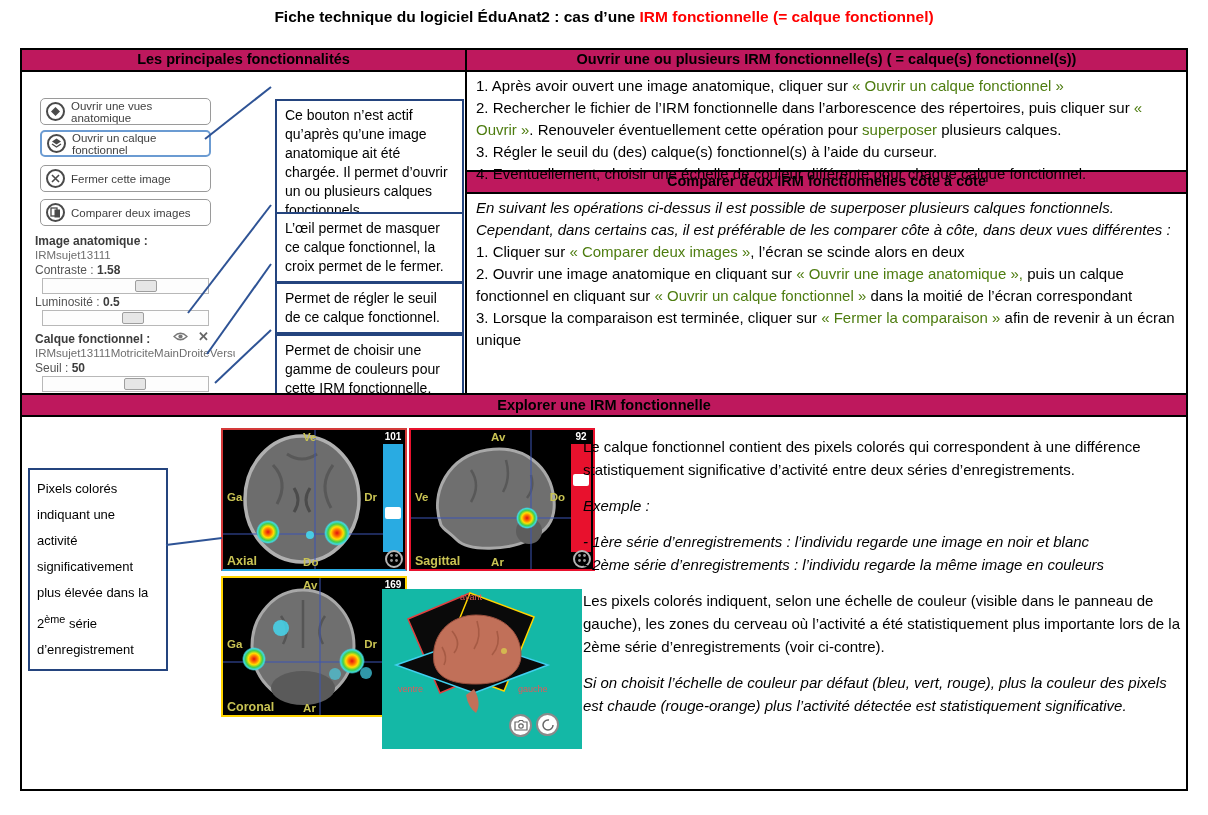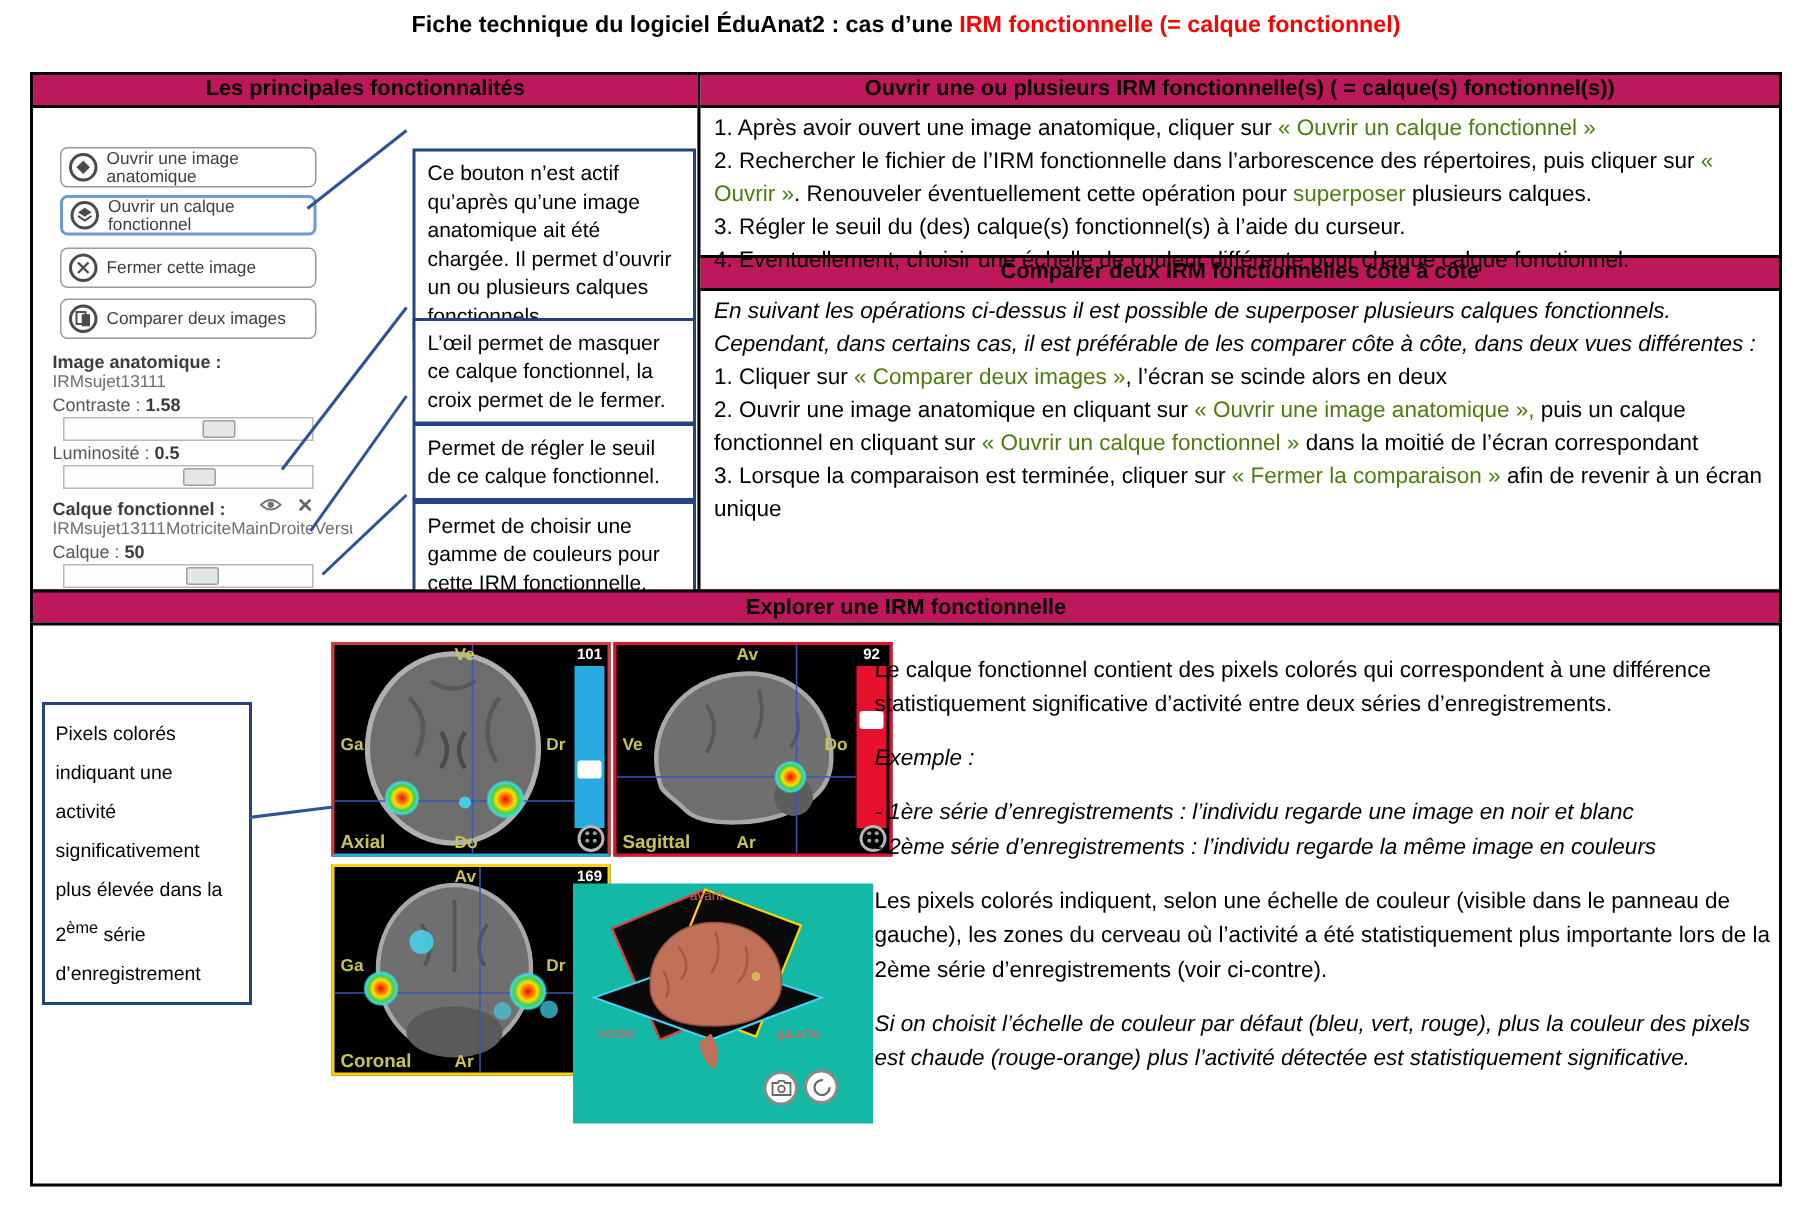--- a/index.html
+++ b/index.html
@@ -58,21 +58,21 @@
 <section class="box col-left">
   <div class="sec-header">Les principales fonctionnalités</div>
   <div style="position:relative;width:100%;height:325px;">
 
     <div class="soft-btn" style="top:26px">
       <span class="cir">
         <svg width="11" height="11" viewBox="0 0 11 11">
             <path d="M5.5 1 L10 5.5 L5.5 10 L1 5.5 Z" fill="#4a4a4a"></path>
           </svg>
       </span>
-      <span>Ouvrir une image anatomique</span>
+      <span>Ouvrir une vues anatomique</span>
     </div>
     <div class="soft-btn hl" style="top:58px">
       <span class="cir">
         <svg width="11" height="11" viewBox="0 0 11 11">
             <path d="M5.5 0.5 L10 3.5 L5.5 6.5 L1 3.5 Z" fill="#4a4a4a"></path>
             <path d="M1 6 L5.5 9 L10 6" stroke="#4a4a4a" stroke-width="1.4" fill="none"></path>
           </svg>
       </span>
       <span>Ouvrir un calque fonctionnel</span>
     </div>
@@ -107,21 +107,21 @@
 
     <div class="plabel" style="top:260px">Calque fonctionnel :</div>
     <span class="mini-ic" style="position:absolute;left:151px;top:259px">
       <svg width="15" height="11" viewBox="0 0 15 11">
           <path d="M1 5.5 Q7.5 -1 14 5.5 Q7.5 12 1 5.5 Z" fill="none" stroke="#777" stroke-width="1.3"></path>
           <circle cx="7.5" cy="5.5" r="2.1" fill="#777"></circle>
         </svg>
     </span>
     <span style="position:absolute;left:176px;top:257px;color:#666;font-size:13px;font-weight:bold">✕</span>
     <div class="pfile" style="top:275px">IRMsujet13111MotriciteMainDroiteVersusGa</div>
-    <div class="plabel" style="top:289px"><span style="font-weight:normal;color:#555">Calque : </span><b>50</b></div>
+    <div class="plabel" style="top:289px"><span style="font-weight:normal;color:#555">Seuil : </span><b>50</b></div>
     <div class="slid" style="top:304px">
         <i style="left:49%"></i>
       </div>
     <div class="plabel" style="top:321px;font-weight:normal;color:#555;font-size:11.5px">Echelle de couleur :</div>
     <div class="scalebar" style="top:334px"></div>
     <div class="dropbox" style="left:172px;top:333px"><span>▾</span></div>
 
     <div class="callout" style="left:253px;top:27px">Ce bouton n’est actif qu’après qu’une image anatomique ait été chargée. Il permet d’ouvrir un ou plusieurs calques fonctionnels.</div>
     <div class="callout" style="left:253px;top:140px">L’œil permet de masquer ce calque fonctionnel, la croix permet de le fermer.</div>
     <div class="callout" style="left:253px;top:210px">Permet de régler le seuil de ce calque fonctionnel.</div>

